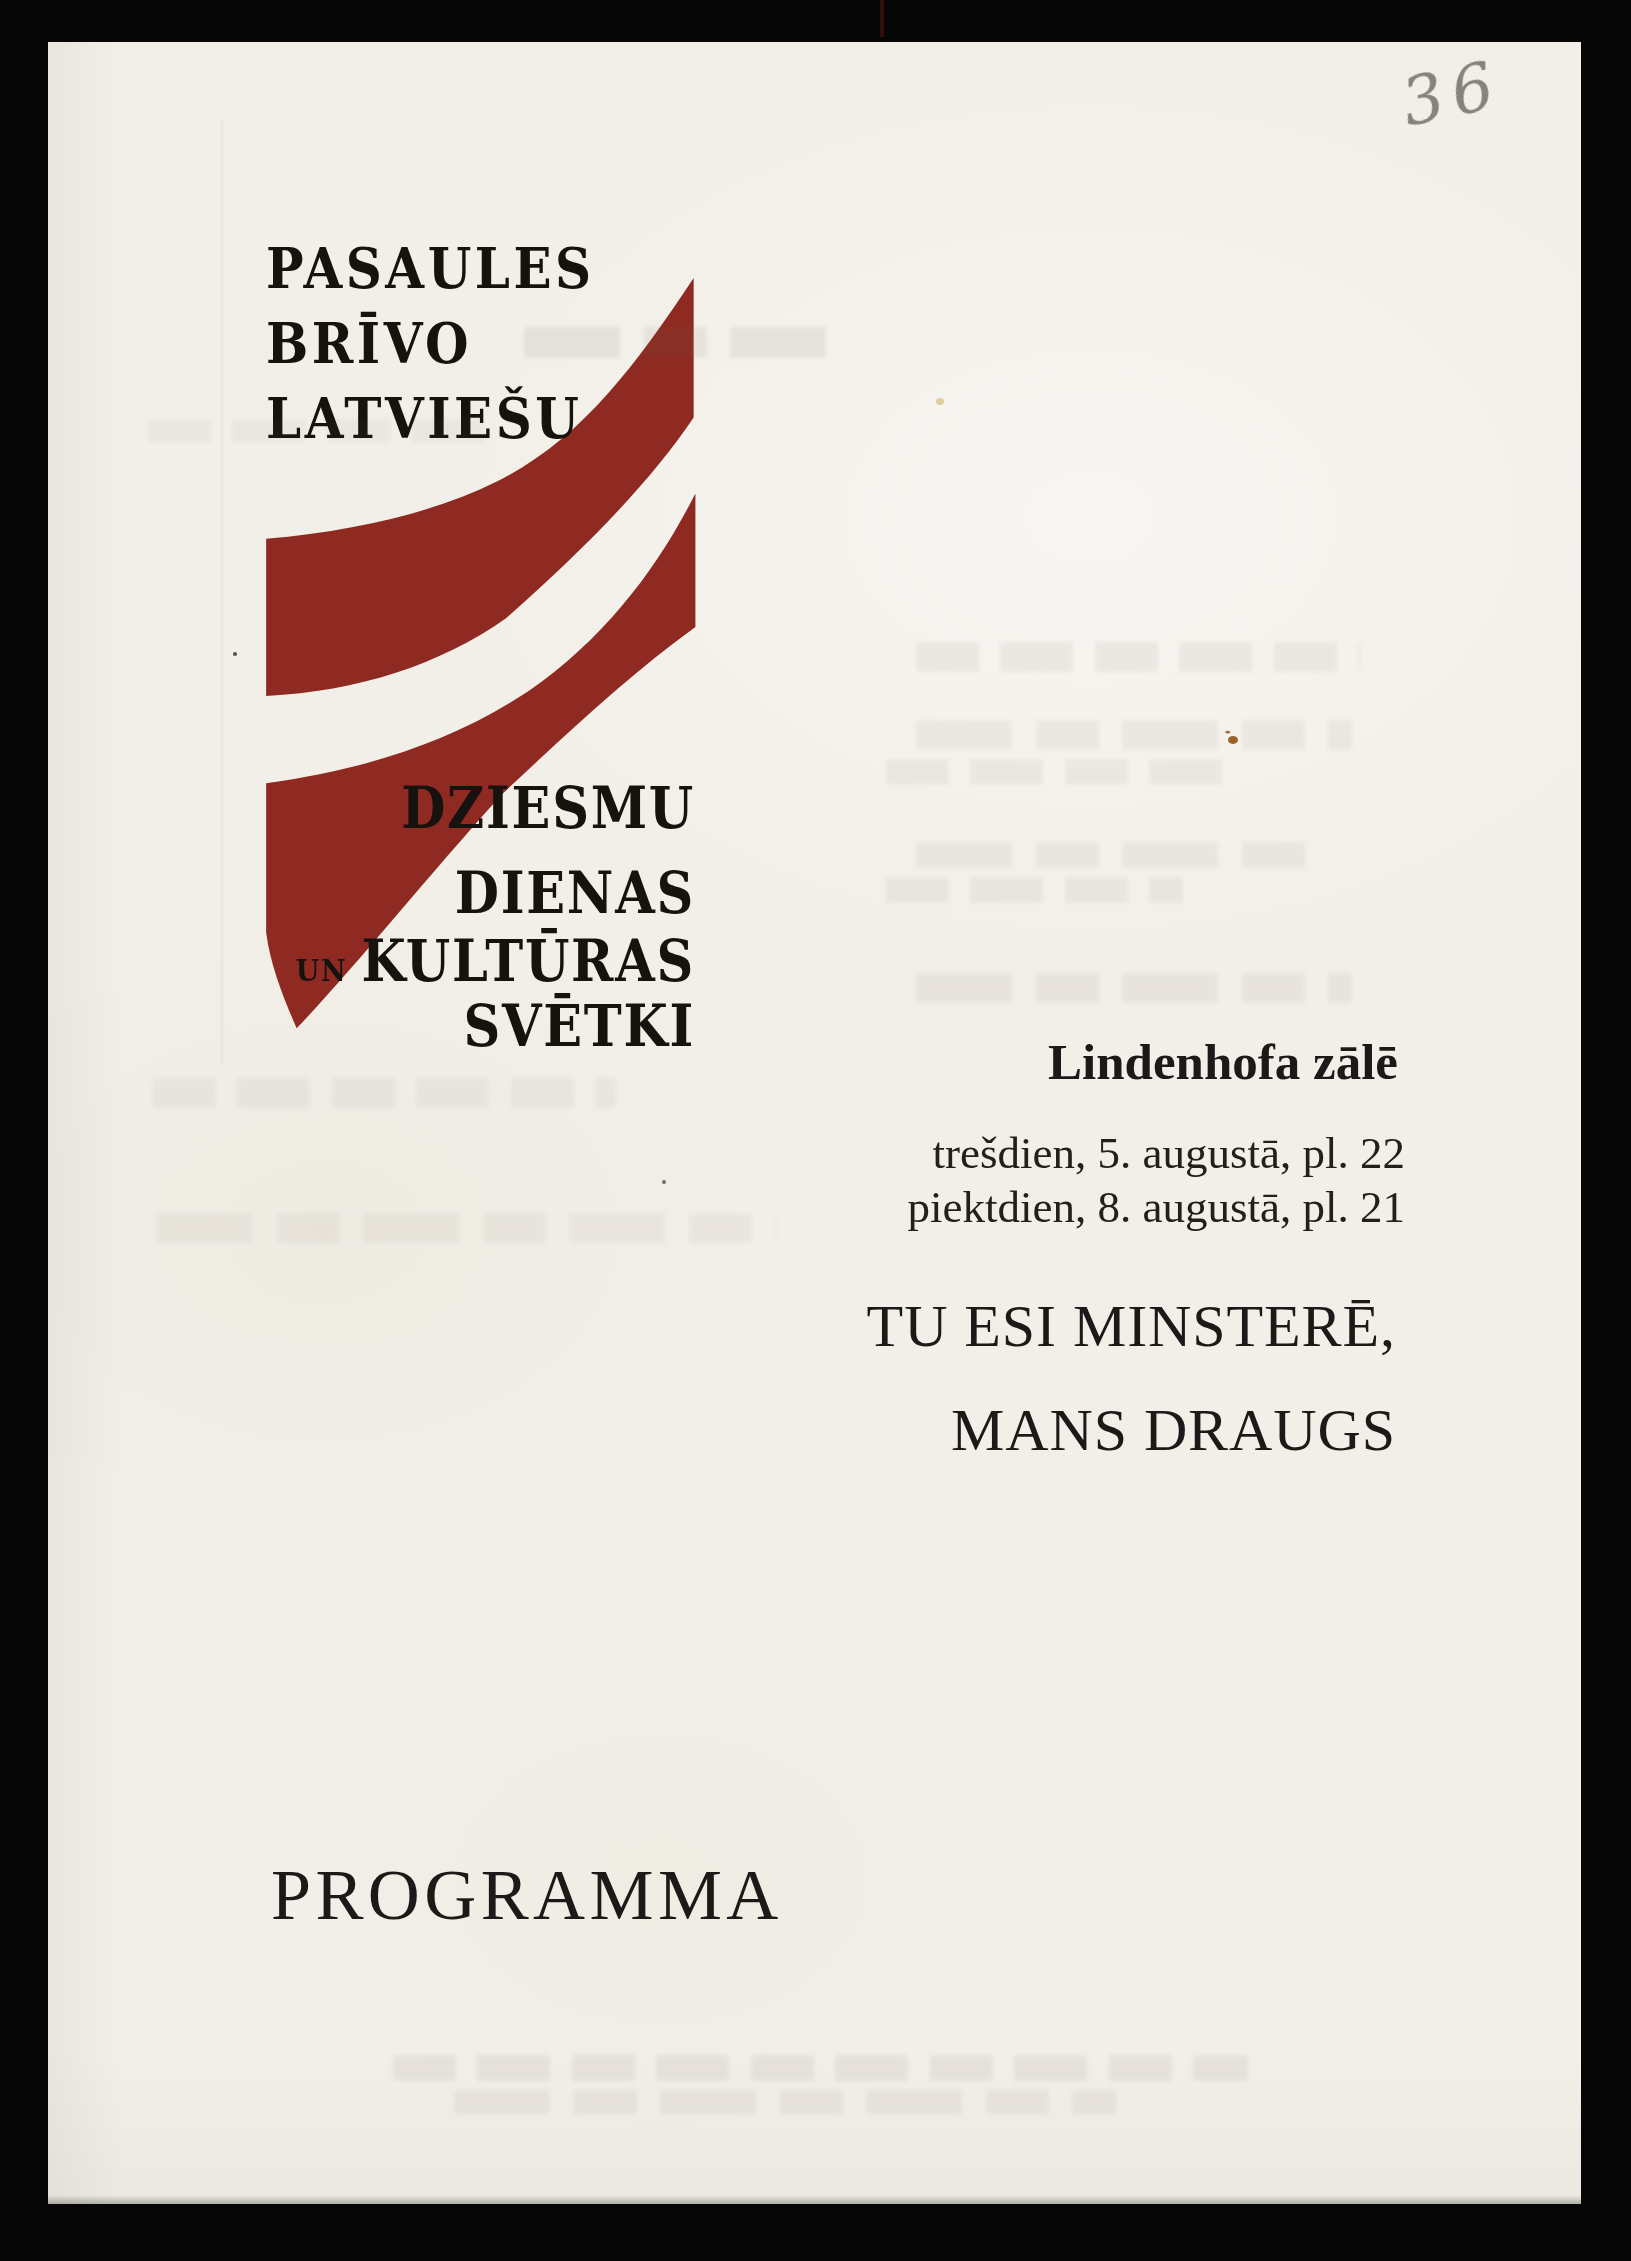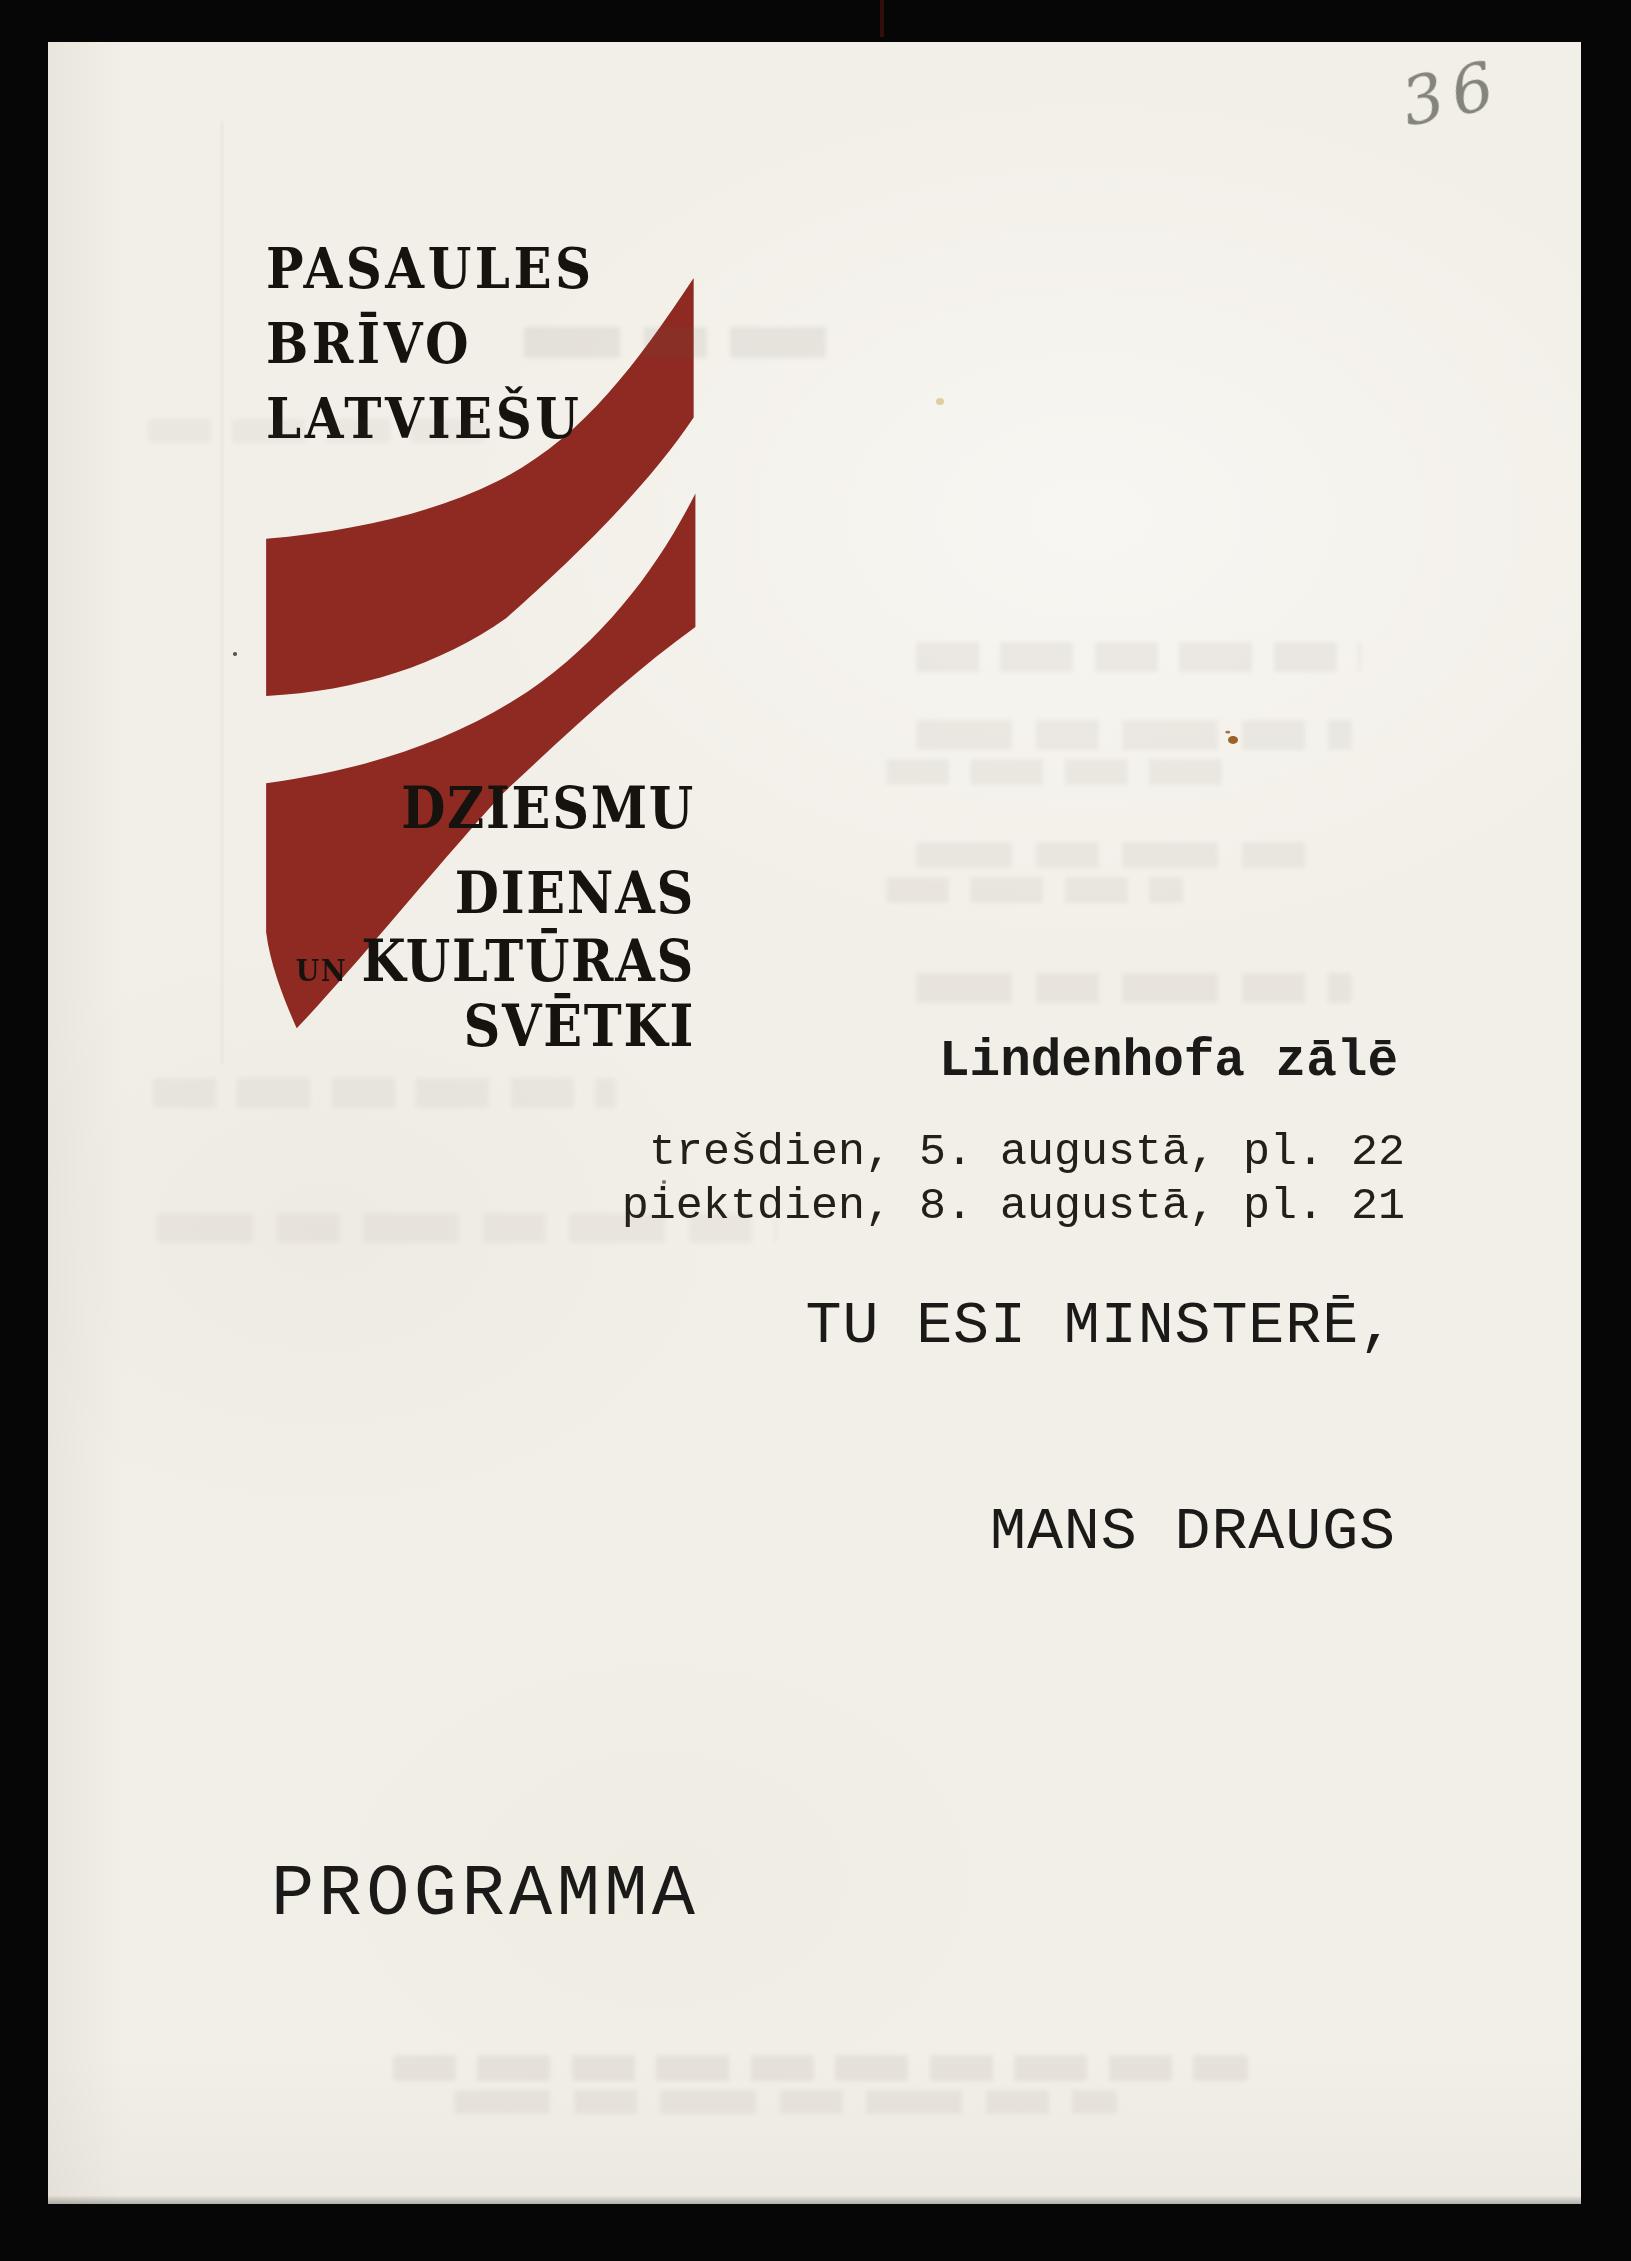--- a/index.html
+++ b/index.html
@@ -22,21 +22,21 @@
         background:rgba(100,90,70,.07);filter:blur(0.9px);}
   
   .flag-svg{position:absolute;left:0;top:0;width:1533px;height:2162px;}
   
   .display{position:absolute;color:#16130f;font-family:"DejaVu Serif", serif;font-weight:bold;
            transform:scaleY(1.12);transform-origin:left top;white-space:nowrap;}
   .org-line{font-size:50px;letter-spacing:3.5px;}
   .ev-line{font-size:51px;letter-spacing:1.7px;right:886px;text-align:right;transform-origin:right top;}
   .ev-small{font-size:27px;letter-spacing:1.7px;margin-right:14px;}
   
-  .serif{position:absolute;color:#1c1a18;font-family:Liberation Mono, monospace;white-space:nowrap;}
+  .serif{position:absolute;color:#1c1a18;font-family:Liberation Serif, serif;white-space:nowrap;}
   .venue-hall{font-size:51px;font-weight:bold;right:183px;text-align:right;}
   .venue-date{font-size:45px;right:176px;text-align:right;color:#232019;}
   .title-line{font-size:60px;right:185px;text-align:right;letter-spacing:0.9px;}
   .programma{font-size:72px;left:223px;letter-spacing:4.4px;}
   
   .pencil{position:absolute;left:1354px;top:14px;font-family:"DejaVu Serif", serif;
           font-style:italic;font-size:65px;color:#84837c;transform:rotate(-12deg);
           letter-spacing:8.7px;filter:blur(0.3px);}
   
   .ghost{position:absolute;filter:blur(2.2px);border-radius:3.5px;}
@@ -84,21 +84,21 @@
     <div class="display ev-line" style="top:885px;">
       <span class="ev-small">UN</span><span>KULTŪRAS</span>
     </div>
     <div class="display ev-line" style="top:950px;">SVĒTKI</div>
 
     <div class="serif venue-hall" style="top:991px;">Lindenhofa zālē</div>
     <div class="serif venue-date" style="top:1085px;">trešdien, 5. augustā, pl. 22</div>
     <div class="serif venue-date" style="top:1139px;">piektdien, 8. augustā, pl. 21</div>
 
     <div class="serif title-line" style="top:1250px;">TU ESI MINSTERĒ,</div>
-    <div class="serif title-line" style="top:1456px;text-align:center;">MANS DRAUGS</div>
+    <div class="serif title-line" style="top:1354px;text-align:center;">MANS DRAUGS</div>
 
     <div class="serif programma" style="top:1812px;">PROGRAMMA</div>
 
     <div class="ghost ghost-b" style="left:476px;top:285px;width:305px;height:31px;opacity:.7;"></div>
     <div class="ghost ghost-a" style="left:100px;top:377px;width:340px;height:24.4px;opacity:.35;"></div>
     <div class="ghost ghost-a" style="left:868px;top:600px;width:445px;height:30px;opacity:.5;"></div>
     <div class="ghost ghost-b" style="left:868px;top:678px;width:436px;height:30px;opacity:.5;"></div>
     <div class="ghost ghost-a" style="left:838px;top:717px;width:340px;height:26px;opacity:.45;"></div>
     <div class="ghost ghost-b" style="left:868px;top:800px;width:393px;height:26px;opacity:.5;"></div>
     <div class="ghost ghost-a" style="left:838px;top:835px;width:297px;height:26px;opacity:.45;"></div>

